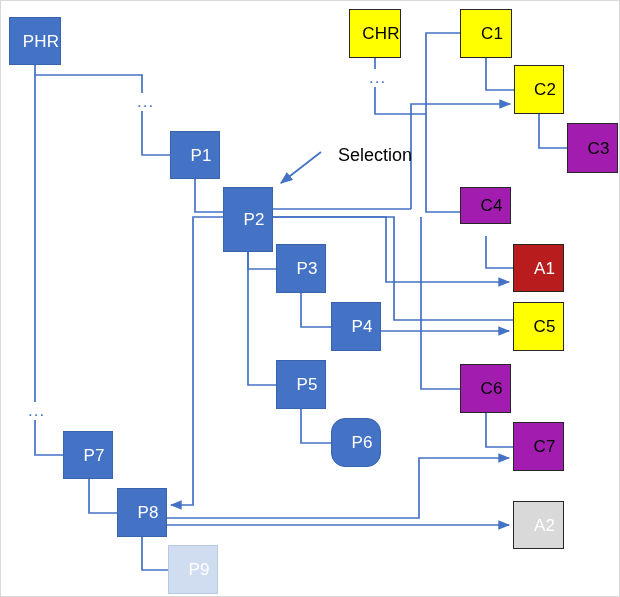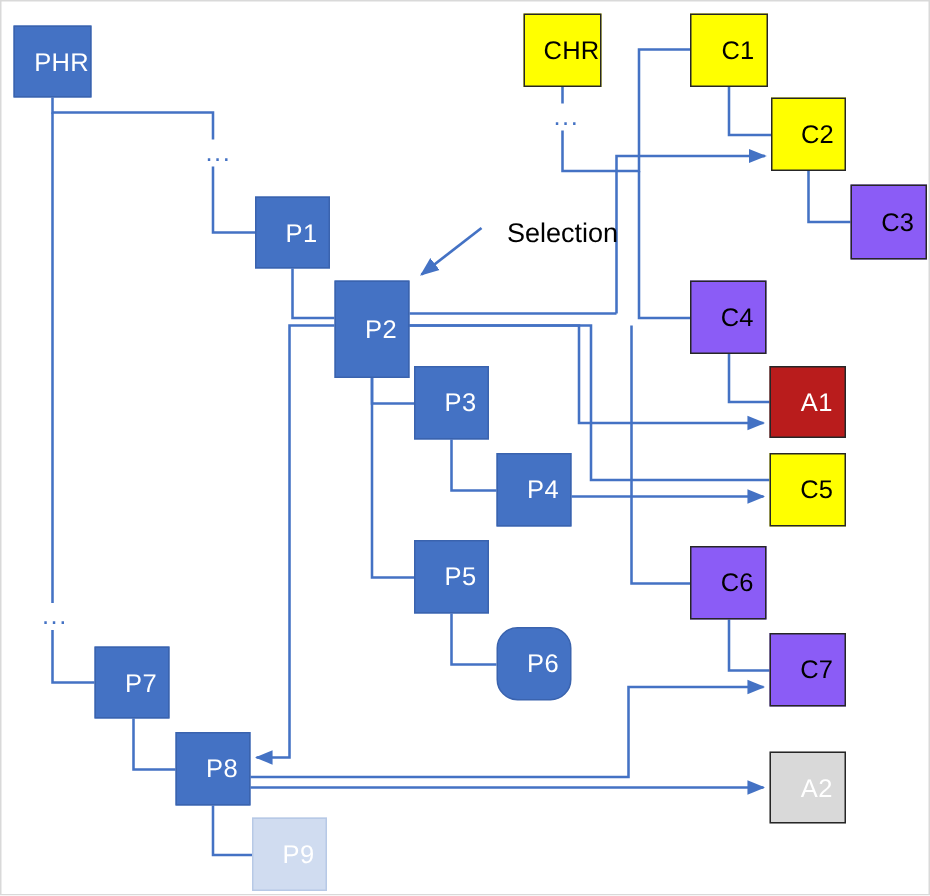--- a/index.html
+++ b/index.html
@@ -6,21 +6,21 @@
   body{font-family:"Liberation Sans",sans-serif;}
   #canvas{position:relative;width:620px;height:597px;background:#ffffff;
           border:1px solid #d9d9d9;box-sizing:border-box;overflow:hidden;}
   #wires{position:absolute;left:0;top:0;width:620px;height:597px;}
   .node{position:absolute;box-sizing:border-box;display:flex;
         align-items:center;justify-content:center;
         font-size:17px;line-height:1;letter-spacing:.2px;padding-left:12px;}
   .node.p{background:#4472c4;border:1px solid #3a63ae;color:#ffffff;}
   .node.p9{background:#d0dcf0;border:1px solid #b7c9e6;color:#ffffff;}
   .node.chr{background:#ffff00;border:1.6px solid #262626;color:#000000;}
-  .node.cpale{background:#8b5cf6;border:1.6px solid #262626;color:#000000;}
+  .node.cpale{background:#a21caf;border:1.6px solid #262626;color:#000000;}
   .node.a-dark{background:#b91c1c;border:1.6px solid #262626;color:#ffffff;}
   .node.a-light{background:#d9d9d9;border:1.6px solid #262626;color:#ffffff;}
   .ellipsis{position:absolute;color:#4472c4;font-size:17px;line-height:1;
             letter-spacing:1px;}
   .note{position:absolute;color:#000000;font-size:18px;line-height:1;}
 </style>
 </head>
 <body>
 
 <div id="canvas">
@@ -129,21 +129,21 @@
       </div>
       <div class="node chr" style="left: 459px; top: 8px; width: 52px; height: 49px;">
         <span>C1</span>
       </div>
       <div class="node chr" style="left: 513px; top: 64px; width: 50px; height: 49px;">
         <span>C2</span>
       </div>
       <div class="node cpale" style="left: 566px; top: 122px; width: 51px; height: 50px;">
         <span>C3</span>
       </div>
-      <div class="node cpale" style="left: 459px; top: 186px; width: 51px; height: 49px;">
+      <div class="node cpale" style="left: 459px; top: 186px; width: 51px; height: 37px;">
         <span>C4</span>
       </div>
       <div class="node a-dark" style="left: 512px; top: 243px; width: 51px; height: 48px;">
         <span>A1</span>
       </div>
       <div class="node chr" style="left: 512px; top: 301px; width: 51px; height: 49px;">
         <span>C5</span>
       </div>
       <div class="node cpale" style="left: 459px; top: 363px; width: 51px; height: 49px;">
         <span>C6</span>

